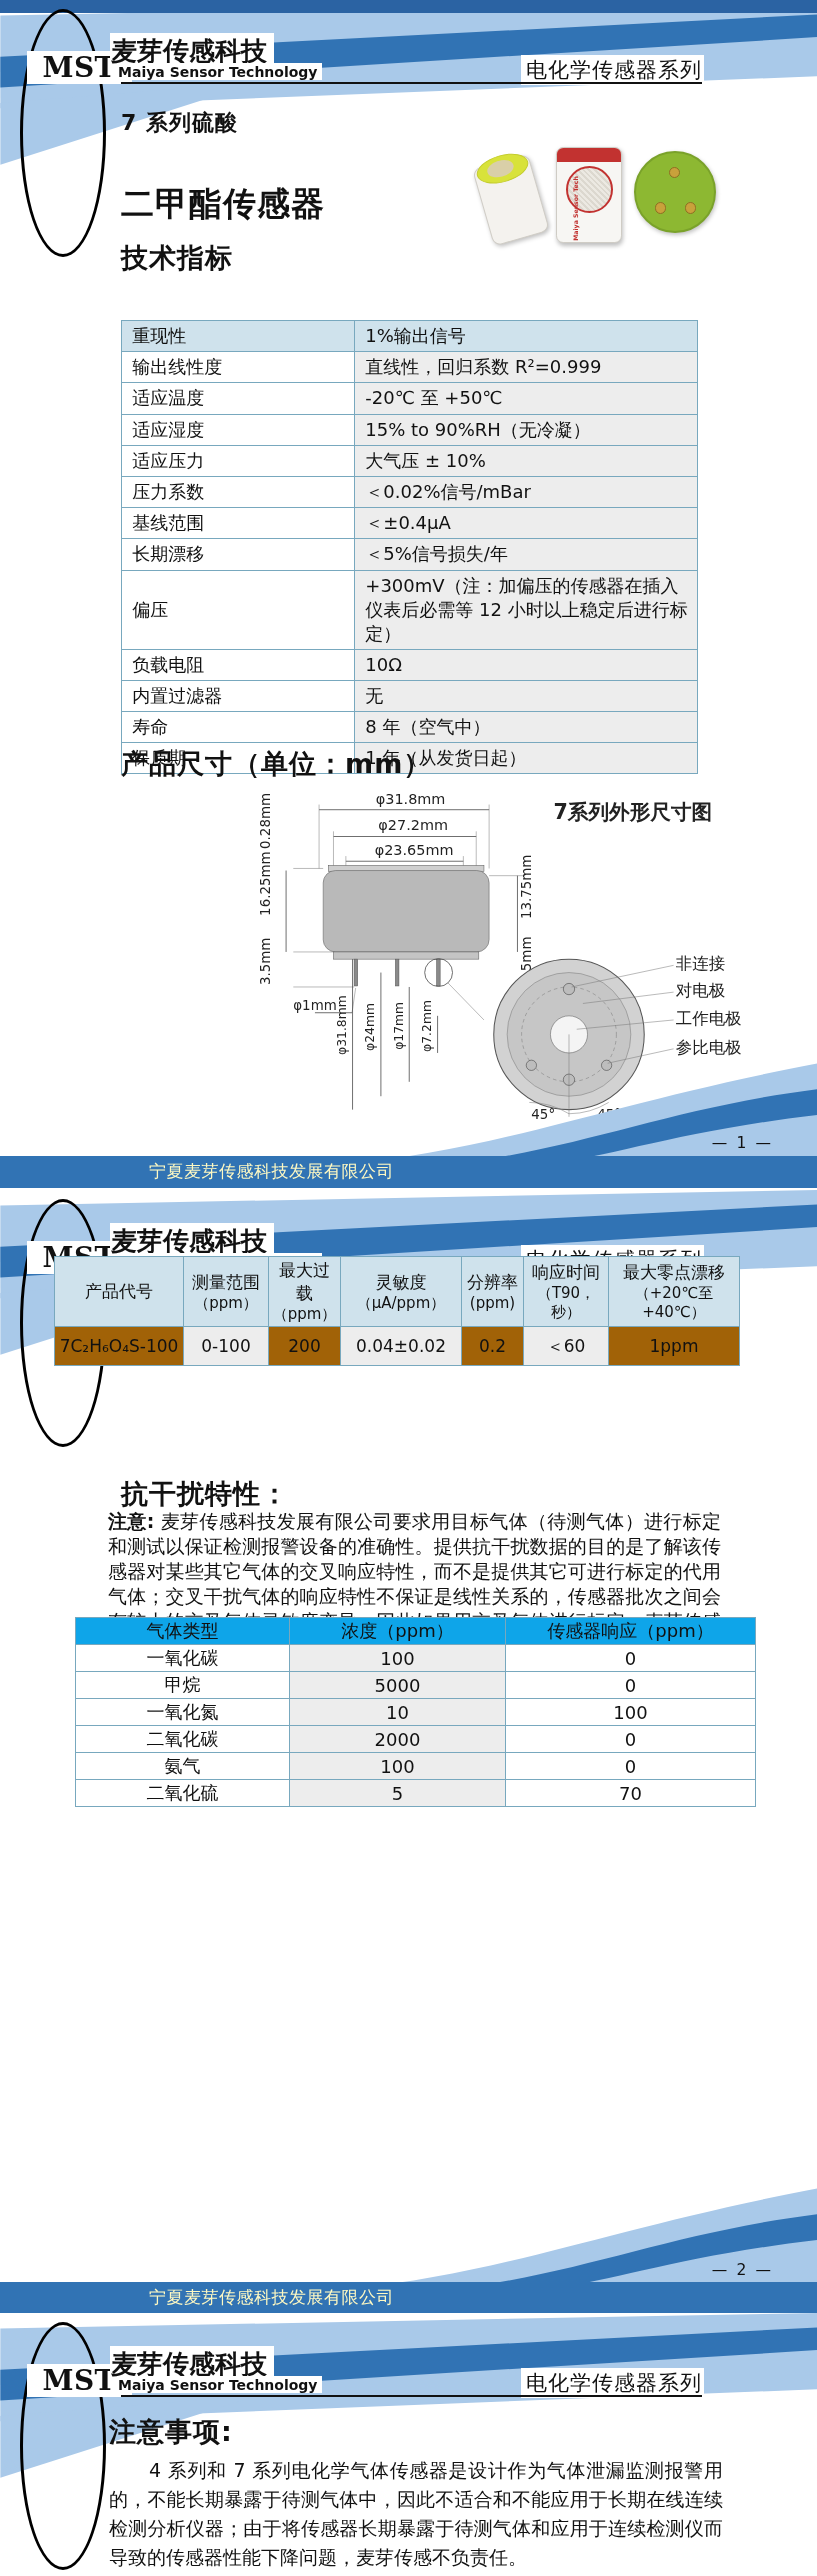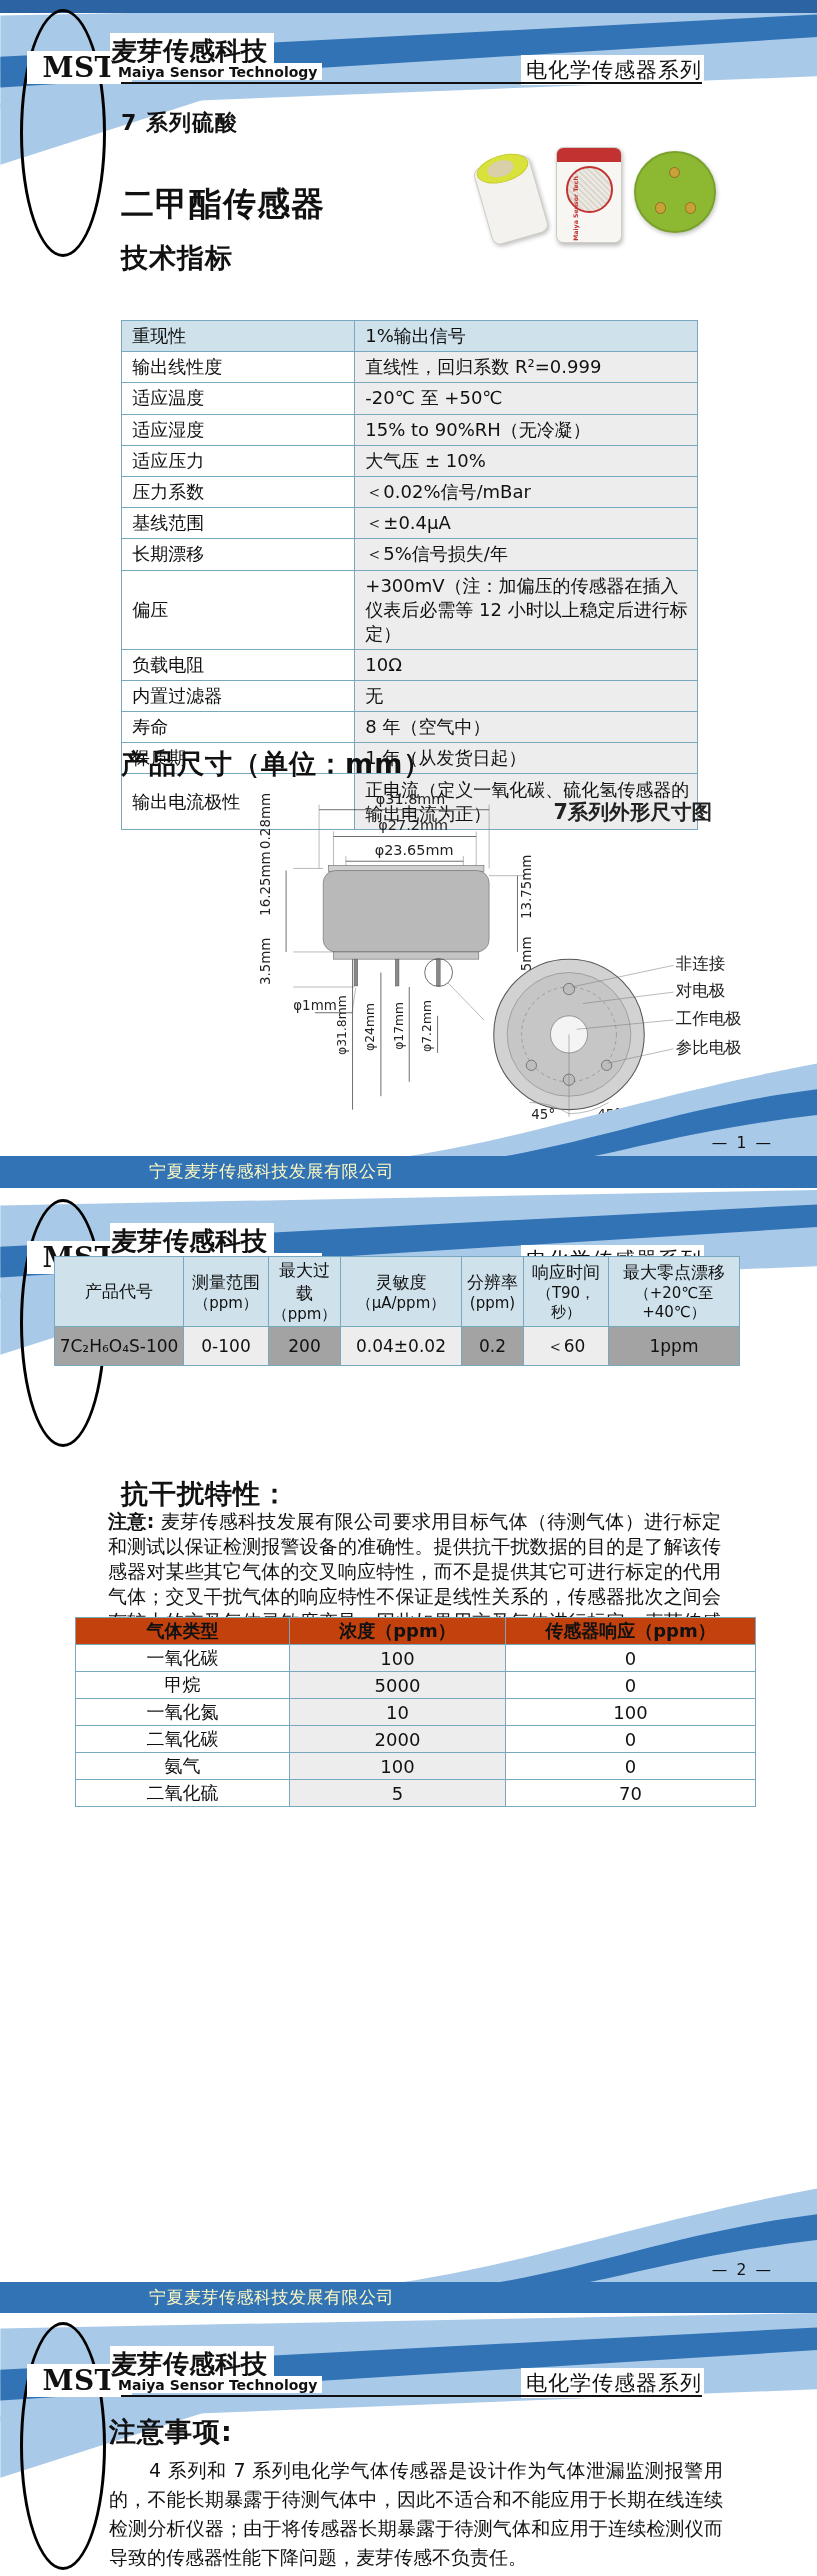--- a/index.html
+++ b/index.html
@@ -54,31 +54,31 @@
   .spec-table tr.first td{background:#cfe2ec;}
   .spec-table col.c1{width:233px;} .spec-table col.c2{width:343px;}
 
   .drawing{position:absolute;left:216px;top:787px;}
   .drawing text{font-family:"DejaVu Sans","Liberation Sans",sans-serif;fill:#222;}
   .dim{stroke:#444;stroke-width:1.5;fill:none;}
   .thin{stroke:#777;stroke-width:1;fill:none;}
 
   
   .prod-table{position:absolute;left:54px;top:66px;width:685px;table-layout:fixed;text-align:center;}
-  .prod-table td,.prod-table th{border:1px solid #78a8be;font-size:17px;font-weight:normal;padding:2.1px;background:#a3a3a3;}
+  .prod-table td,.prod-table th{border:1px solid #78a8be;font-size:17px;font-weight:normal;padding:2.1px;background:#a16207;}
   .prod-table th{background:#cfe2ec;height:47px;}
   .prod-table td{height:39px;}
   .prod-table td.g{background:#ededed;}
   .hl2{display:block;font-size:15px;}
   .h-interf{top:286px;}
   .note-para{position:absolute;left:108px;top:319px;width:613px;font-size:19px;line-height:25px;text-align:justify;}
   .note-para b{font-weight:bold;}
   .gas-table{position:absolute;left:75px;top:427px;width:680px;table-layout:fixed;text-align:center;}
   .gas-table td,.gas-table th{border:1px solid #78a8be;font-size:18px;font-weight:normal;padding:1px;height:26px;background:#fff;}
-  .gas-table th{background:#c2410c;font-weight:bold;}
+  .gas-table th{background:#0ea5e9;}
   .gas-table td.g{background:#ededed;}
   .gas-table col.gc1{width:214px;} .gas-table col.gc2{width:216px;} .gas-table col.gc3{width:250px;}
 
   
   .h-notes{left:109px;top:101px;}
   .notes-body{position:absolute;left:109px;top:143px;width:614px;font-size:19px;line-height:29px;text-align:justify;}
   .notes-body .intro{text-indent:40px;margin:0 0 0 0;}
   .notes-body .item{margin:0;}
 </style>
 </head>
@@ -175,24 +175,20 @@
             <td>内置过滤器</td>
             <td class="val">无</td>
           </tr>
       <tr>
             <td>寿命</td>
             <td class="val">8 年（空气中）</td>
           </tr>
       <tr>
             <td>保质期</td>
             <td class="val">1 年（从发货日起）</td>
-          </tr>
-      <tr>
-            <td>输出电流极性</td>
-            <td class="val">正电流（定义一氧化碳、硫化氢传感器的输出电流为正）</td>
           </tr>
     </tbody>
       </table>
 
     <div class="sec-heading h-size">产品尺寸（单位：mm）</div>
 
     <svg class="drawing" width="572" height="334" viewBox="0 0 1110 648">
       <text x="655" y="62" font-size="40" font-weight="bold">7系列外形尺寸图</text>
 
       <text x="310" y="32" font-size="28">φ31.8mm</text>

